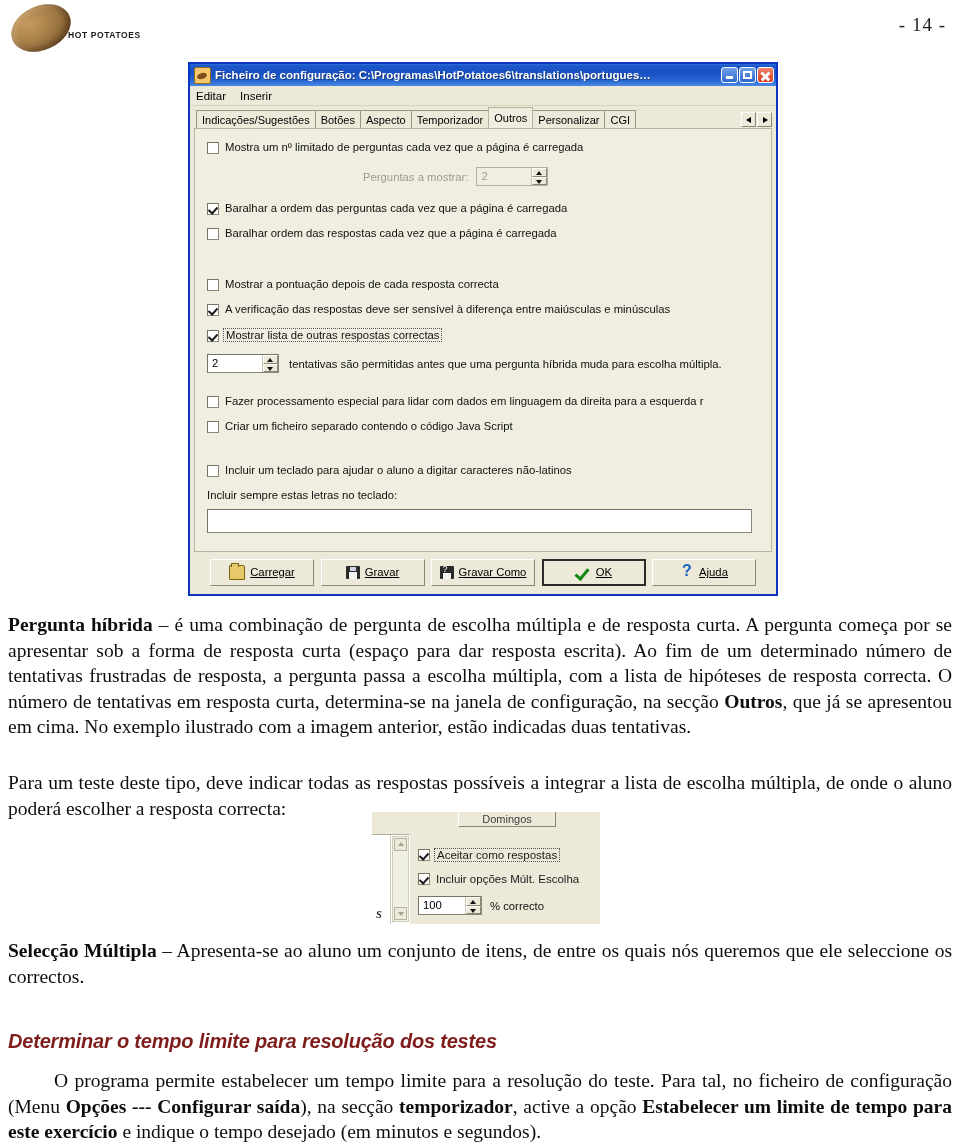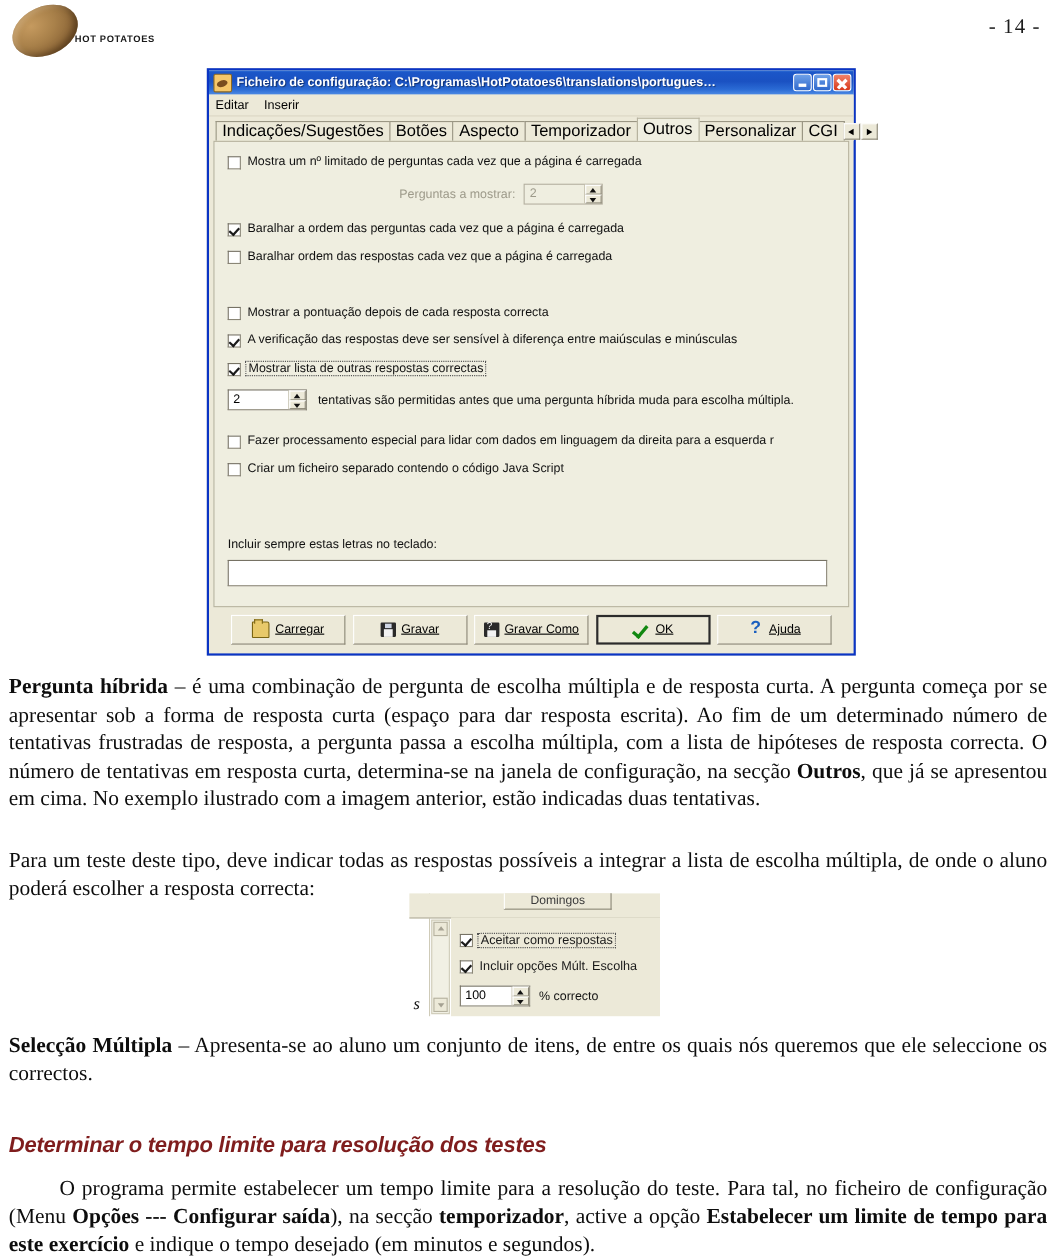--- a/index.html
+++ b/index.html
@@ -141,21 +141,21 @@
   .tabstrip {
     position: relative;
     height: 22px;
     background: #ece9d8;
     display: flex;
     align-items: flex-end;
     padding-left: 6px;
     box-sizing: border-box;
   }
   .tab {
-    font-size: 15px;
+    font-size: 11px;
     padding: 2px 5px 2px 5px;
     border: 1px solid #9a9684;
     border-bottom: none;
     background: #ece9d8;
     margin-right: -1px;
     height: 18px;
     box-sizing: border-box;
     white-space: nowrap;
     line-height: 14px;
     color: #000;
@@ -576,20 +576,24 @@
     <div class="chk-row" style="left:12px; top:266px;">
       <span class="chk"></span>
       <span>Fazer processamento especial para lidar com dados em linguagem da direita para a esquerda r</span>
     </div>
 
     <div class="chk-row" style="left:12px; top:291px;">
       <span class="chk"></span>
       <span>Criar um ficheiro separado contendo o código Java Script</span>
     </div>
 
+    <div class="chk-row" style="left:12px; top:335px;">
+      <span class="chk"></span>
+      <span>Incluir um teclado para ajudar o aluno a digitar caracteres não-latinos</span>
+    </div>
 
     <div class="lbl" style="position:absolute; left:12px; top:360px;">Incluir sempre estas letras no teclado:</div>
     <div class="text-input" style="left:12px; top:380px; width:545px; height:24px;"></div>
   </div>
 
   <div class="btnbar">
     <div class="dlg-btn">
       <span class="bicon folder"></span>
       <span class="acc">Carregar</span>
     </div>

